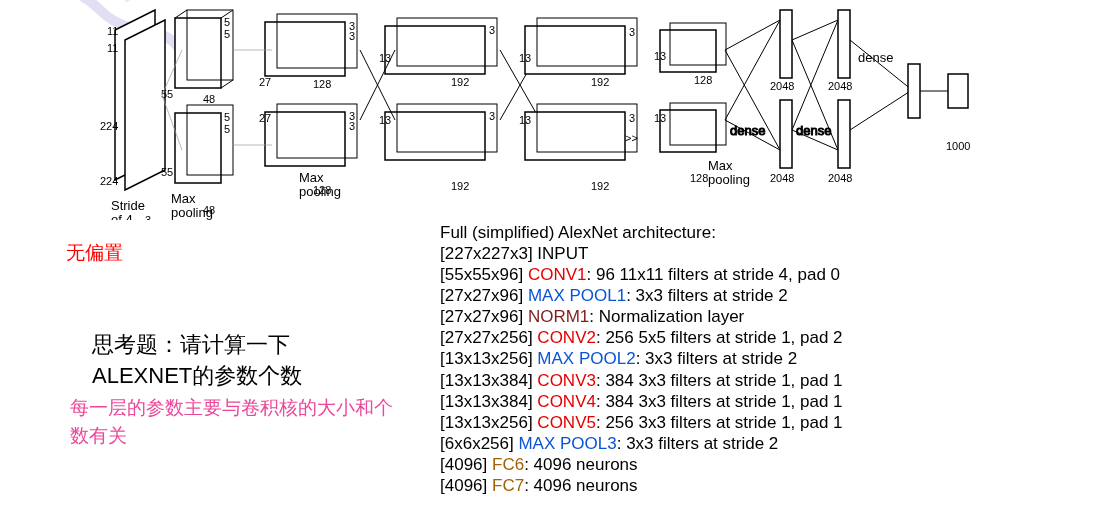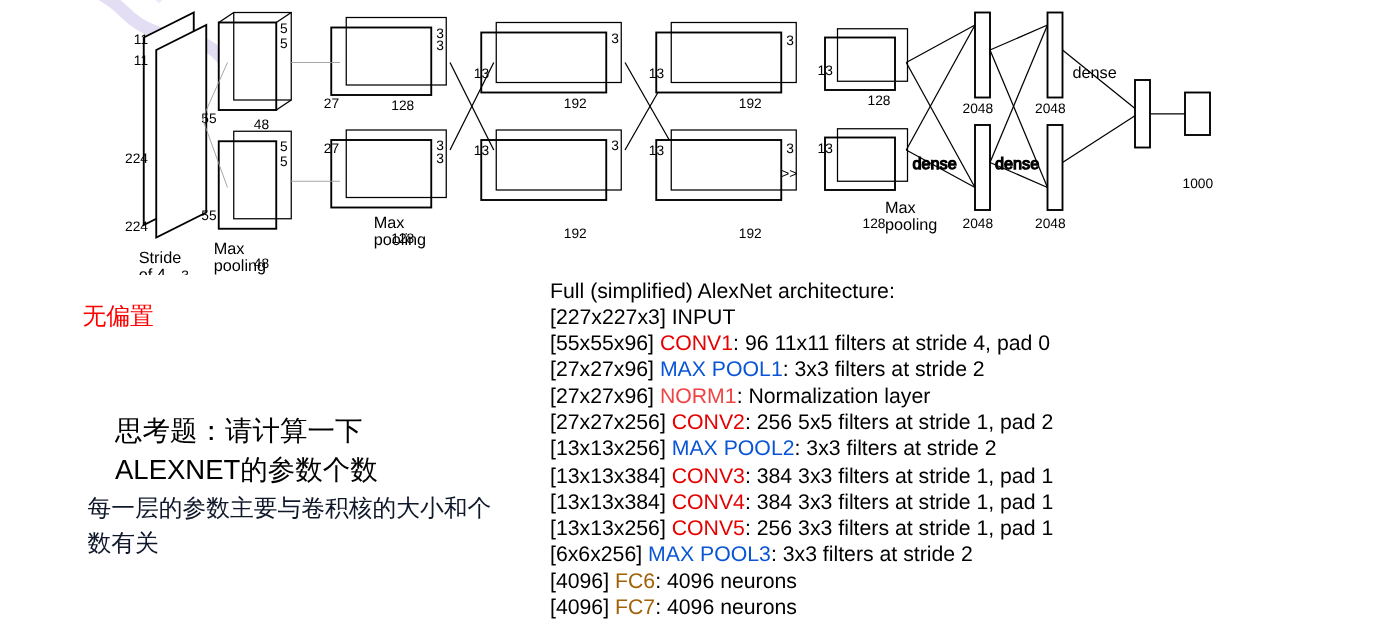--- a/index.html
+++ b/index.html
@@ -1,26 +1,26 @@
 <!DOCTYPE html>
 <html><head>
 <meta charset="utf-8">
 <style>
   html,body{margin:0;padding:0;width:1099px;height:515px;background:#fff;font-family:Arial,"Microsoft YaHei",sans-serif;overflow:hidden}
   .root{position:relative;width:1099px;height:461px}
   .diagram{position:absolute;left:0;top:0;width:1099px;height:220px}
   .diagram svg{display:block}
   .note-red-bias{position:absolute;left:66px;top:240px;color:#f00;font-size:19px;font-weight:400}
   .question{position:absolute;left:92px;top:330px;color:#000;font-size:22px;font-weight:400;line-height:1.4}
-  .explain{position:absolute;left:70px;top:394px;color:#0f172a;font-size:19px;line-height:1.45;width:330px}
+  .explain{position:absolute;left:70px;top:394px;color:#ec4899;font-size:19px;line-height:1.45;width:330px}
   .arch{position:absolute;left:440px;top:222px;color:#000;font-size:17px;line-height:1.24;white-space:nowrap}
   .arch .row span{display:inline}
   .c-red{color:#e60000}
   .c-blue{color:#0a55d6}
-  .c-green{color:#ef4444}
+  .c-green{color:#7f1d1d}
   .c-orange{color:#a16207}
   .corner{position:absolute;left:-30px;top:-40px;width:210px;height:120px;opacity:.18;pointer-events:none}
 </style>
 </head>
 <body>
 
 <div class="root">
 
   <svg class="corner" viewBox="0 0 210 120">
     <path d="M0 0 C40 30 90 10 130 50 C160 80 190 60 210 90" stroke="#6a4fc0" stroke-width="10" fill="none"></path>

